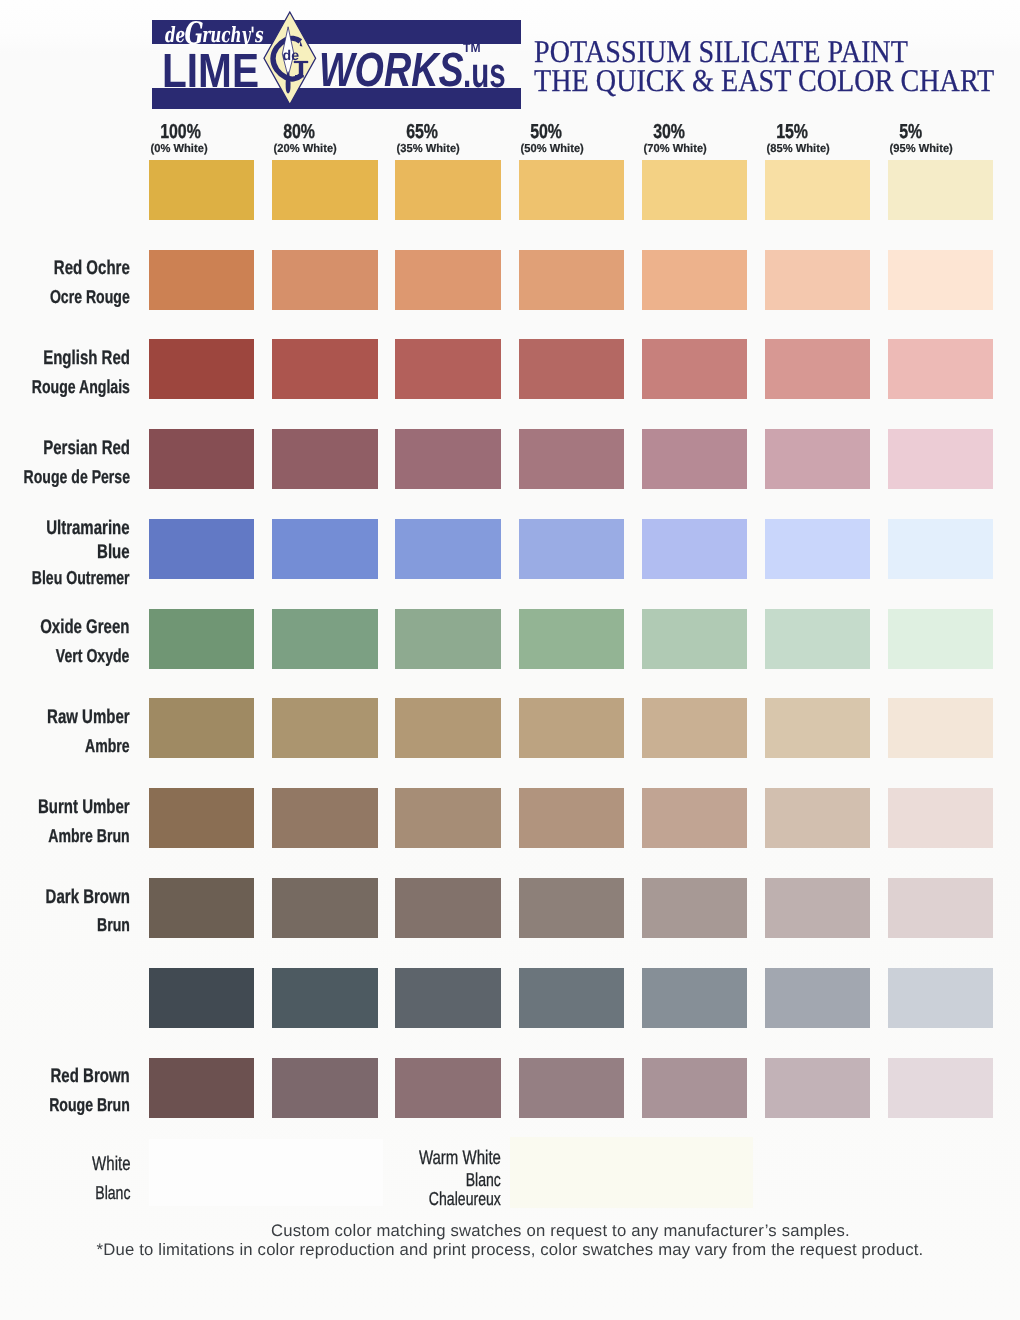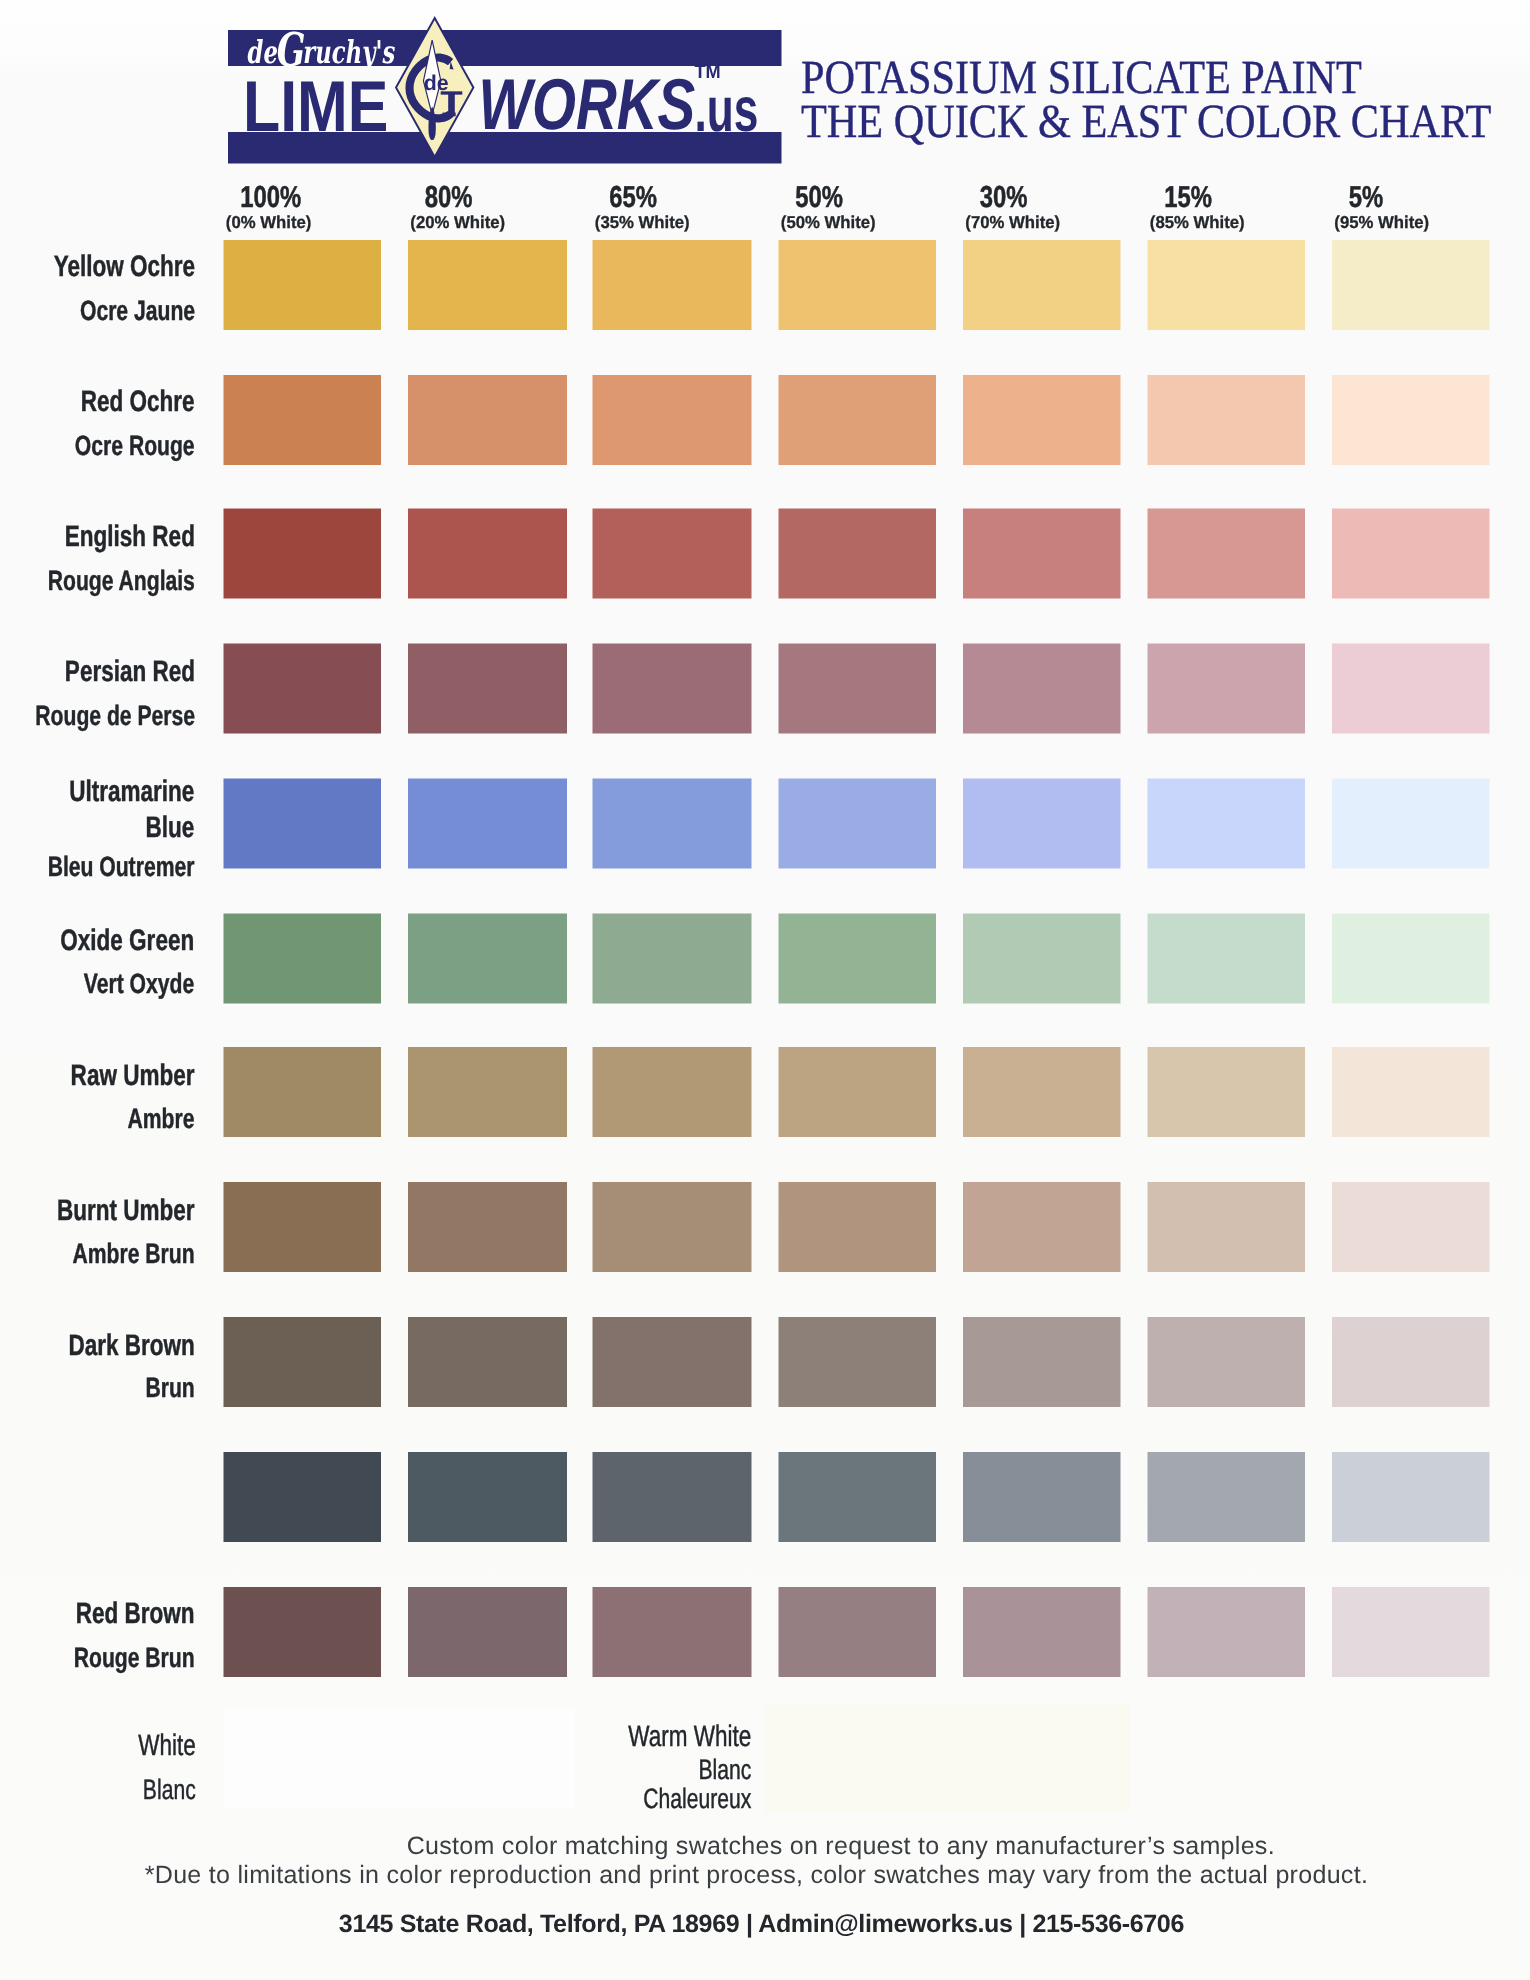--- a/index.html
+++ b/index.html
@@ -125,24 +125,20 @@
       <div class="wht">(70% White)</div>
     </div>
 <div class="colhead" style="left:765.0px;top:121.5px">
       <div class="pct">15%</div>
       <div class="wht">(85% White)</div>
     </div>
 <div class="colhead" style="left:888.1px;top:121.5px">
       <div class="pct">5%</div>
       <div class="wht">(95% White)</div>
     </div>
-<div class="rlabel two" style="top:165.3px">
-      <div class="en">Yellow Ochre</div>
-      <div class="fr">Ocre Jaune</div>
-    </div>
 <div class="sw" style="left: 149.1px; top: 159.8px; background-color: rgb(221, 176, 68);"></div>
 <div class="sw" style="left: 272.3px; top: 159.8px; background-color: rgb(229, 181, 77);"></div>
 <div class="sw" style="left: 395.4px; top: 159.8px; background-color: rgb(233, 184, 92);"></div>
 <div class="sw" style="left: 518.6px; top: 159.8px; background-color: rgb(238, 194, 110);"></div>
 <div class="sw" style="left: 641.8px; top: 159.8px; background-color: rgb(243, 209, 132);"></div>
 <div class="sw" style="left: 765px; top: 159.8px; background-color: rgb(248, 223, 164);"></div>
 <div class="sw" style="left: 888.1px; top: 159.8px; background-color: rgb(245, 236, 200);"></div>
 <div class="rlabel two" style="top:255.1px">
       <div class="en">Red Ochre</div>
       <div class="fr">Ocre Rouge</div>
@@ -256,16 +252,15 @@
       <div class="en">White</div>
       <div class="fr">Blanc</div>
     </div>
 <div class="wlabel three" style="right:519.5px;top:1146.2px">
       <div class="en">Warm White</div>
       <div class="fr">Blanc</div>
       <div class="fr">Chaleureux</div>
     </div>
 <div id="fn">
       <div style="left:271.1px;top:0">Custom color matching swatches on request to any manufacturer’s samples.</div>
-      <div style="left:96.5px;top:19.0px">*Due to limitations in color reproduction and print process, color swatches may vary from the actual product.</div>
-    </div>
-<div id="contact">3145 State Road, Telford, PA 18969 | Admin@limeworks.us | 215-536-6706</div>
+      <div style="left:96.5px;top:19.0px">*Due to limitations in color reproduction and print process, color swatches may vary from the request product.</div>
+    </div>
 </div>
 
 </body></html>

